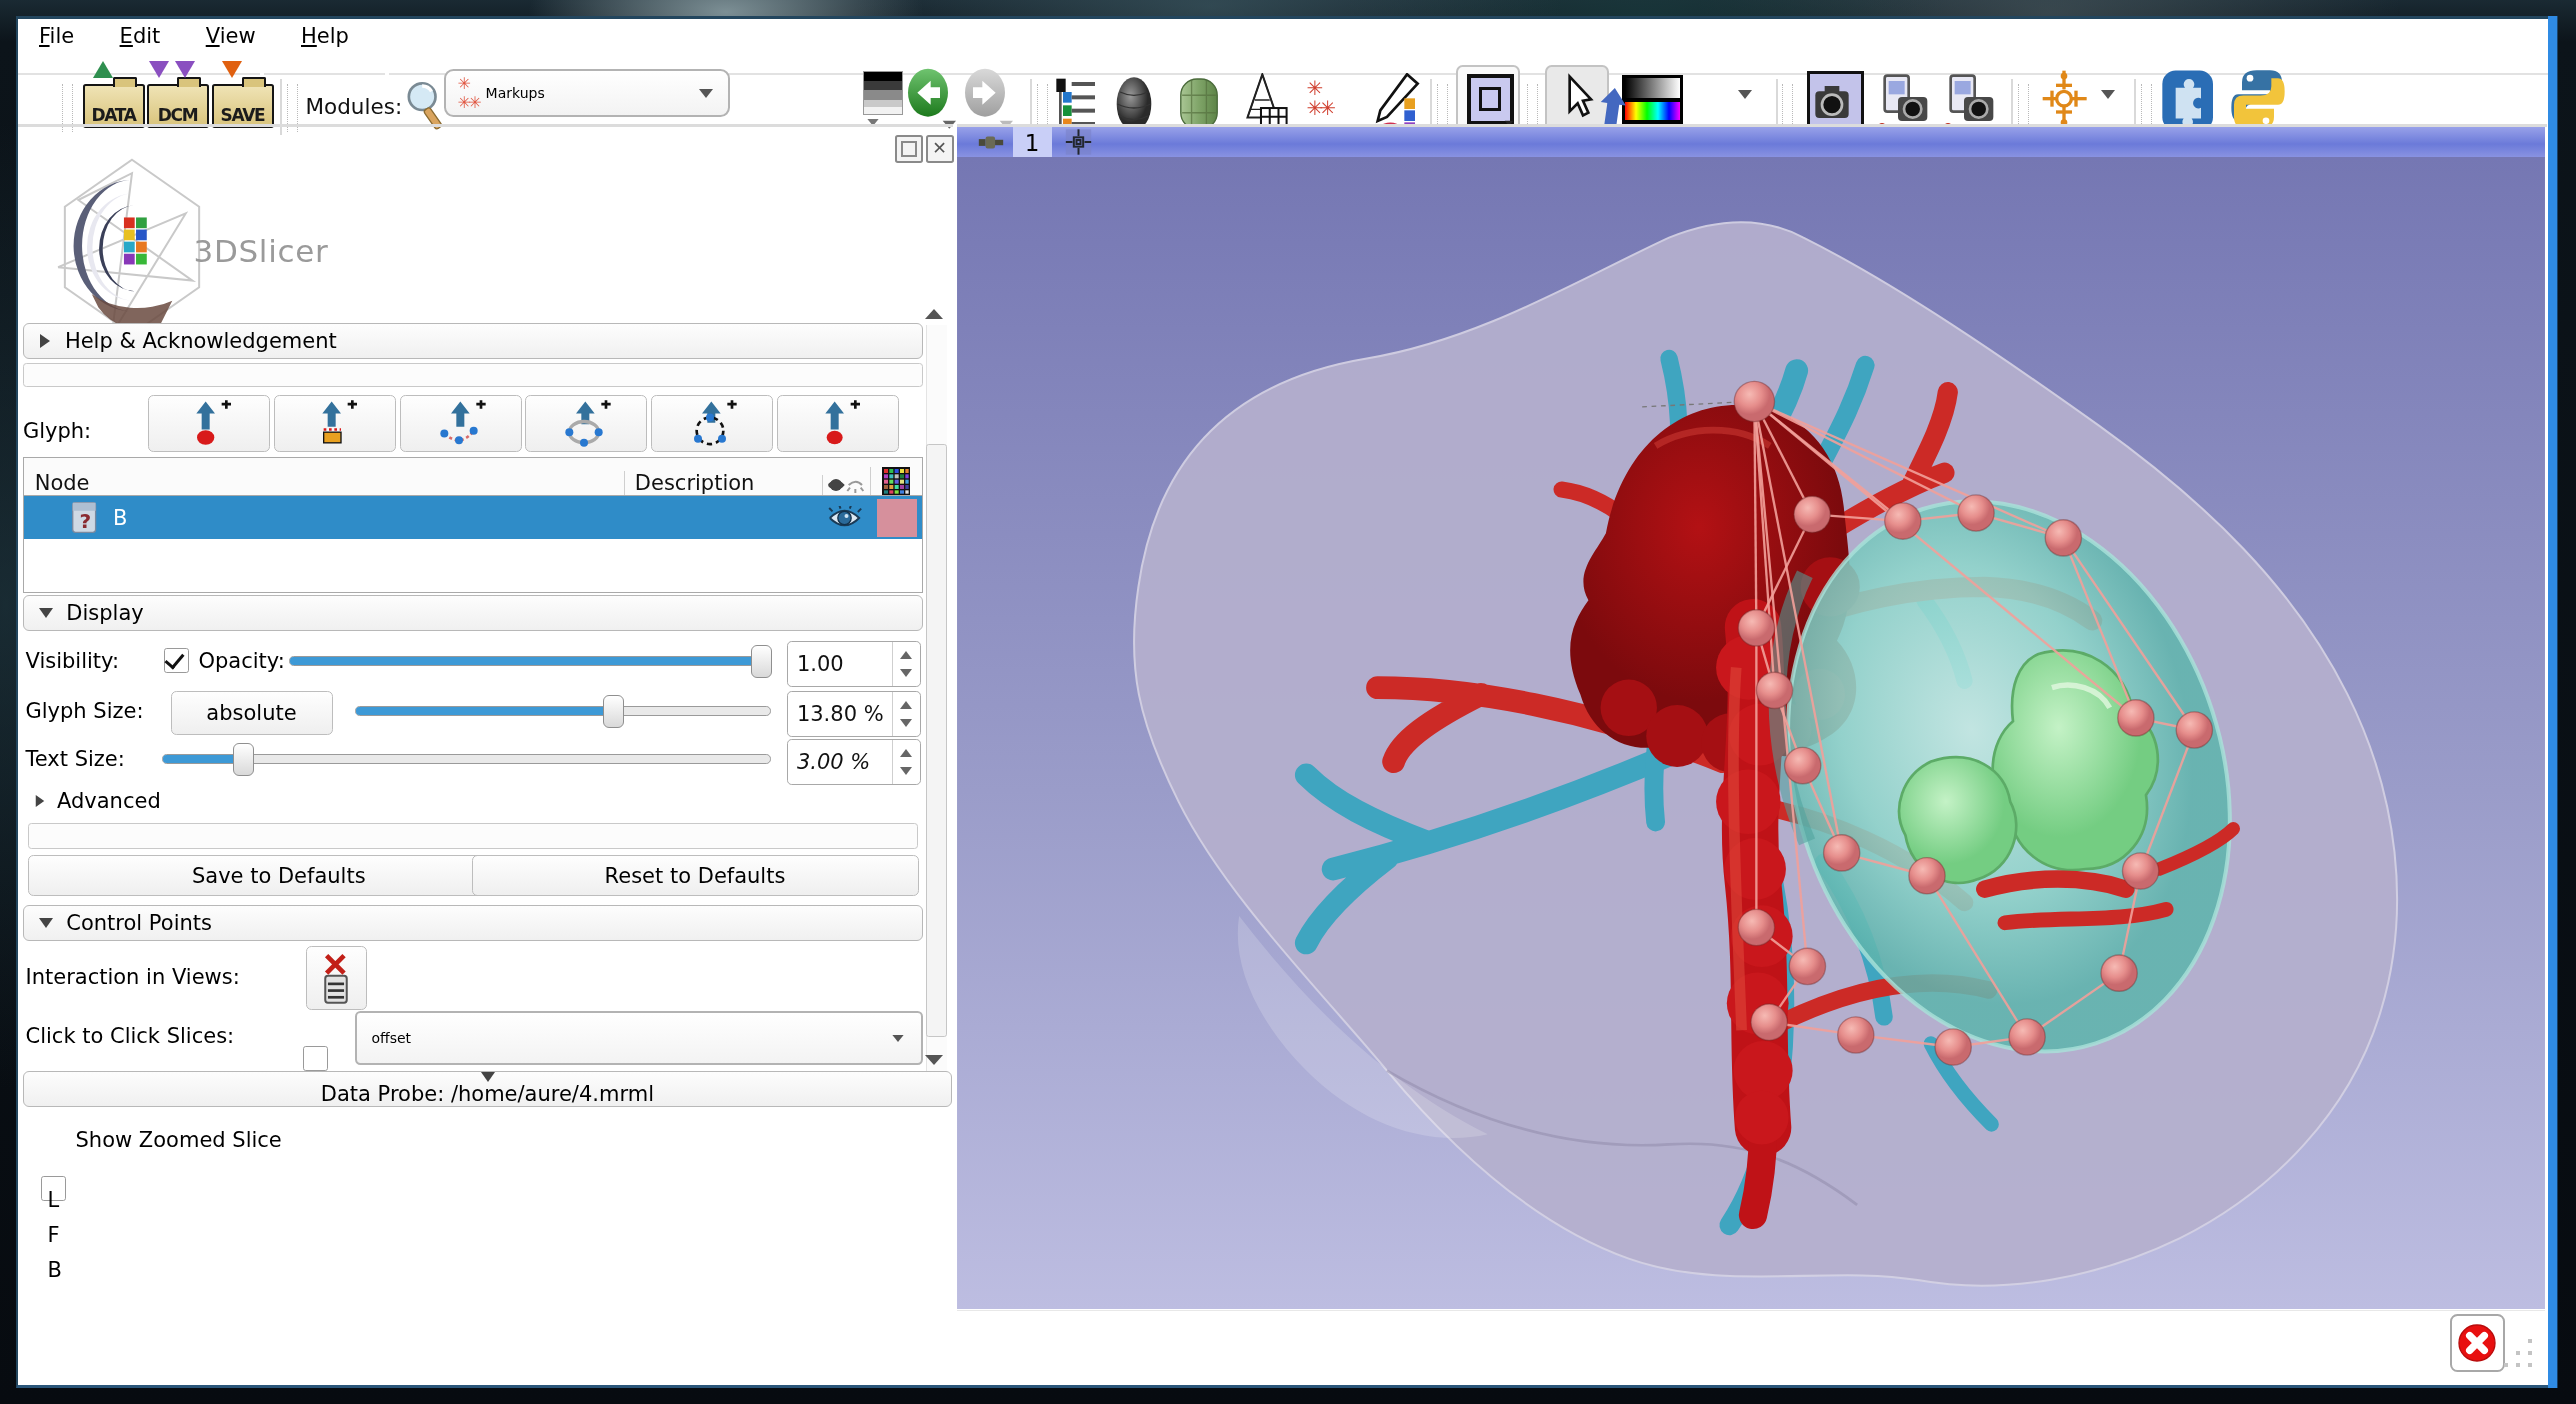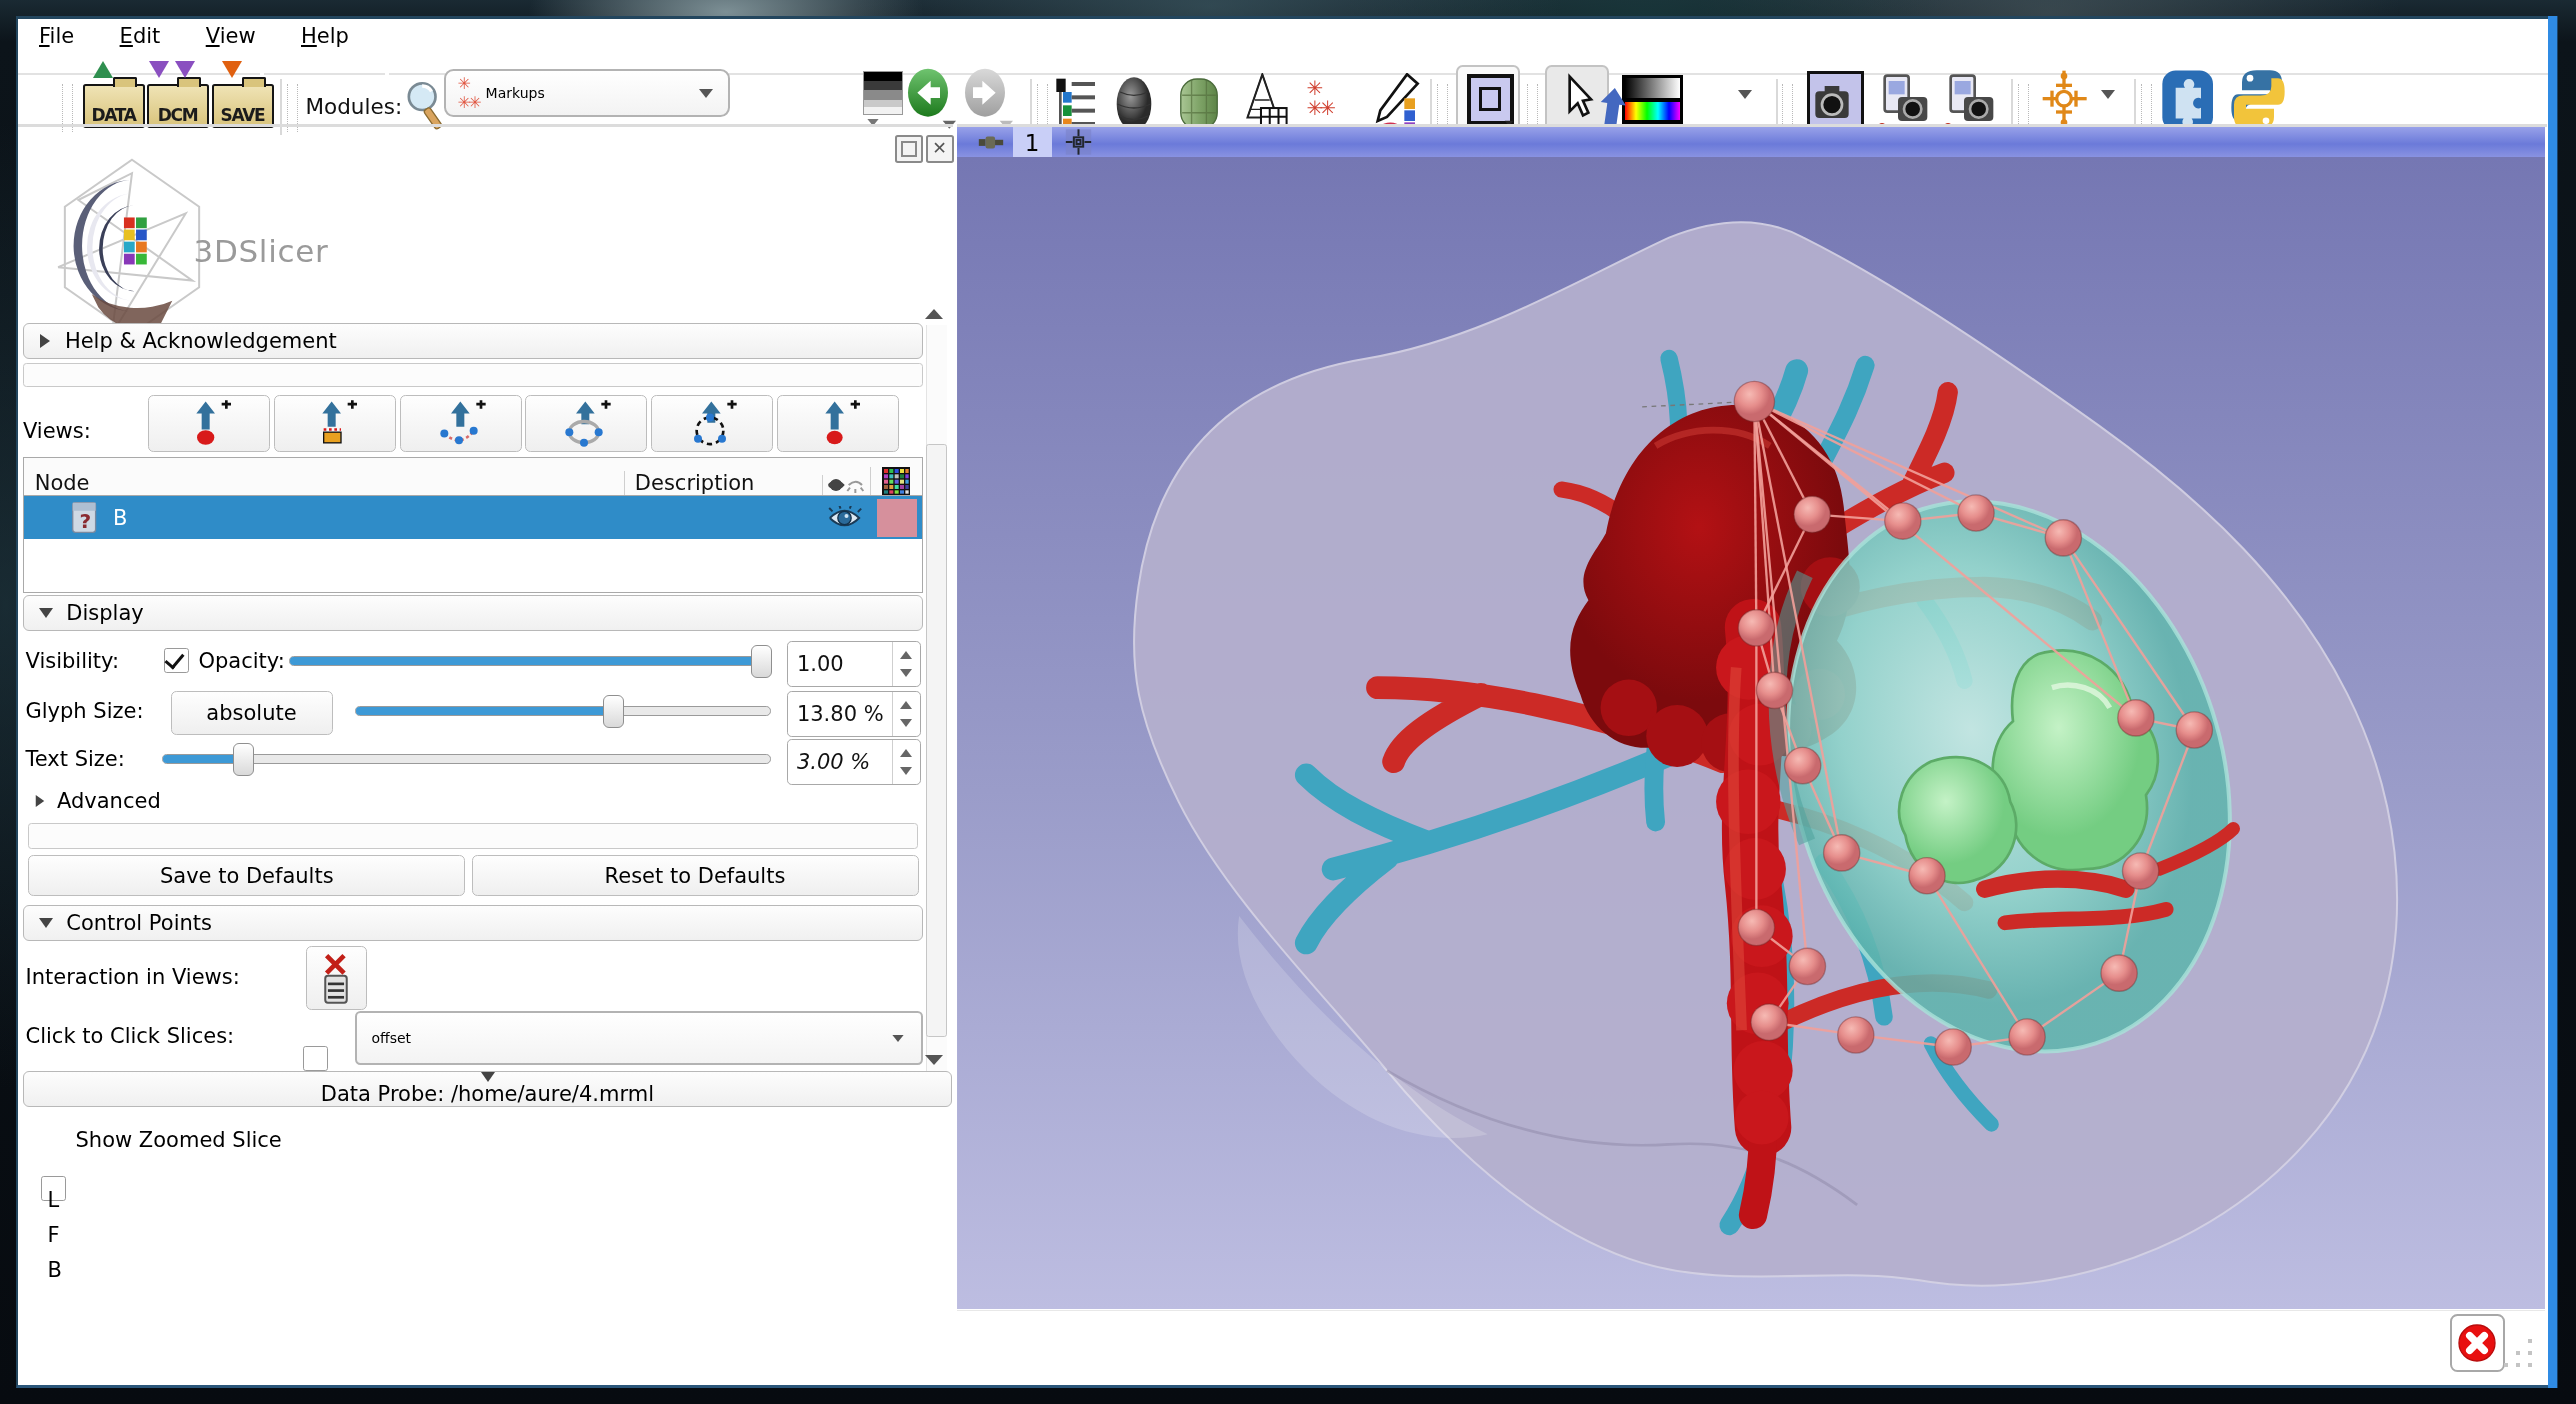--- a/index.html
+++ b/index.html
@@ -337,21 +337,21 @@
     <div class="tri-r"></div>
     <span>Help &amp; Acknowledgement</span>
   </div>
   <div class="abs sunken" style="left:5.4px;top:344px;width:898px;height:21.5px;"></div>
 
   <div class="abs sb-tri-up" style="left:907px;top:290px;"></div>
   <div class="abs" style="left:908px;top:306px;width:20px;height:746px;background:#fbfbfb;border-left:1.3px solid #e4e4e4;"></div>
   <div class="abs sb-thumb" style="left:908px;top:425px;width:19px;height:591px;"></div>
   <div class="abs sb-tri-dn" style="left:907px;top:1036px;"></div>
 
-  <span class="abs lbl31" style="left:5.4px;top:400px;">Views:</span>
+  <span class="abs lbl31" style="left:5.4px;top:400px;">Glyph:</span>
   <div class="abs btn" style="left:130px;top:376px;width:120px;height:55px;">
     <svg width="60" height="47" viewBox="0 0 90 70">
       <polygon points="40,2 54,20 46,20 46,44 34,44 34,20 26,20" fill="#33719c"></polygon>
       <ellipse cx="40" cy="56" rx="13" ry="11" fill="#d81a1a"></ellipse>
       <path d="M64 6 h14 M71 0 v13" stroke="#111" stroke-width="4"></path>
     </svg>
   </div>
   <div class="abs btn" style="left:256px;top:376px;width:120px;height:55px;">
     <svg width="60" height="47" viewBox="0 0 90 70">
       <polygon points="40,2 54,20 46,20 46,40 34,40 34,20 26,20" fill="#33719c"></polygon>
@@ -508,21 +508,21 @@
         </span>
   </div>
 
   <div class="abs" style="left:17.5px;top:770px;display:flex;align-items:center;">
     <div class="tri-r" style="margin:0 12px 0 0;transform:scale(.85);"></div>
     <span class="lbl31">Advanced</span>
   </div>
 
   <div class="abs sunken" style="left:10.8px;top:804px;width:888px;height:24px;"></div>
 
-  <div class="abs btn" style="left:10.8px;top:836px;width:435px;height:39px;">
+  <div class="abs btn" style="left:10.8px;top:836px;width:435px;height:39px;padding-left:32px;">
     <span>Save to Defaults</span>
   </div>
   <div class="abs btn" style="left:454px;top:836px;width:445px;height:39px;">
     <span>Reset to Defaults</span>
   </div>
 
   <div class="abs sect" style="left:5.4px;top:886px;width:898px;height:34px;">
     <div class="tri-d"></div>
     <span>Control Points</span>
   </div>

